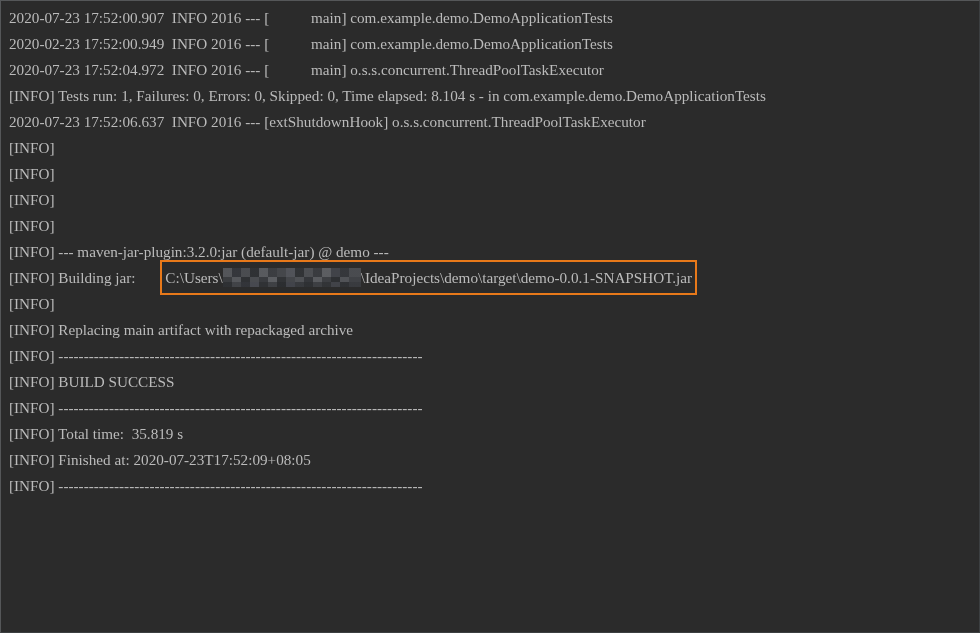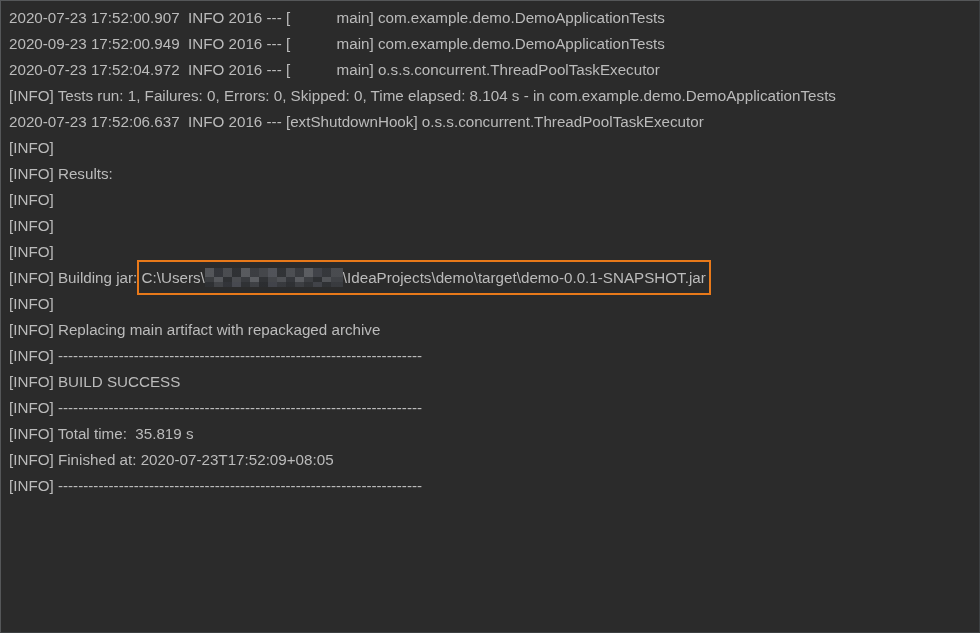--- a/index.html
+++ b/index.html
@@ -28,27 +28,28 @@
     padding: 4px 0 0 0;
   }
   .log-line {
     height: 26px;
     line-height: 26px;
     font-size: 15.2px;
     letter-spacing: 0px;
     color: #bbbbbb;
     white-space: pre;
     padding-left: 8px;
-    font-family: Liberation Sans, sans-serif;
+    font-family: Liberation Serif, serif;
   }
   .seg { white-space: pre; }
   
   .hl-wrap {
     position: relative;
     display: inline-block;
+    margin-left: 26px;
   }
   .hl-box {
     position: absolute;
     left: -5px;
     top: -5px;
     right: -5px;
     bottom: -4px;
     border: 2px solid #e8791a;
     pointer-events: none;
     box-sizing: border-box;
@@ -94,29 +95,29 @@
         #43454b 108px 117px, #2c2e31 117px 126px, #383a3e 126px 138px);
     opacity: 0.9;
   }
 </style>
 </head>
 <body>
 
 <div id="console">
 
   <div class="log-line">2020-07-23 17:52:00.907  INFO 2016 --- [           main] com.example.demo.DemoApplicationTests</div>
-  <div class="log-line">2020-09-23 17:52:00.949  INFO 2016 --- [           main] com.example.demo.DemoApplicationTests</div>
+  <div class="log-line">2020-02-23 17:52:00.949  INFO 2016 --- [           main] com.example.demo.DemoApplicationTests</div>
   <div class="log-line">2020-07-23 17:52:04.972  INFO 2016 --- [           main] o.s.s.concurrent.ThreadPoolTaskExecutor</div>
   <div class="log-line">[INFO] Tests run: 1, Failures: 0, Errors: 0, Skipped: 0, Time elapsed: 8.104 s - in com.example.demo.DemoApplicationTests</div>
   <div class="log-line">2020-07-23 17:52:06.637  INFO 2016 --- [extShutdownHook] o.s.s.concurrent.ThreadPoolTaskExecutor</div>
   <div class="log-line">[INFO] </div>
-  <div class="log-line">[INFO] Results:</div>
   <div class="log-line">[INFO] </div>
   <div class="log-line">[INFO] </div>
   <div class="log-line">[INFO] </div>
+  <div class="log-line">[INFO] --- maven-jar-plugin:3.2.0:jar (default-jar) @ demo ---</div>
 
   <div class="log-line"><span class="seg">[INFO] Building jar: </span><span class="hl-wrap"><span class="hl-box"></span><span class="seg">C:\Users\</span><span class="redact"></span><span class="seg">\IdeaProjects\demo\target\demo-0.0.1-SNAPSHOT.jar</span></span></div>
 
   <div class="log-line">[INFO] </div>
   <div class="log-line">[INFO] Replacing main artifact with repackaged archive</div>
   <div class="log-line">[INFO] ------------------------------------------------------------------------</div>
   <div class="log-line">[INFO] BUILD SUCCESS</div>
   <div class="log-line">[INFO] ------------------------------------------------------------------------</div>
   <div class="log-line">[INFO] Total time:  35.819 s</div>
   <div class="log-line">[INFO] Finished at: 2020-07-23T17:52:09+08:05</div>

